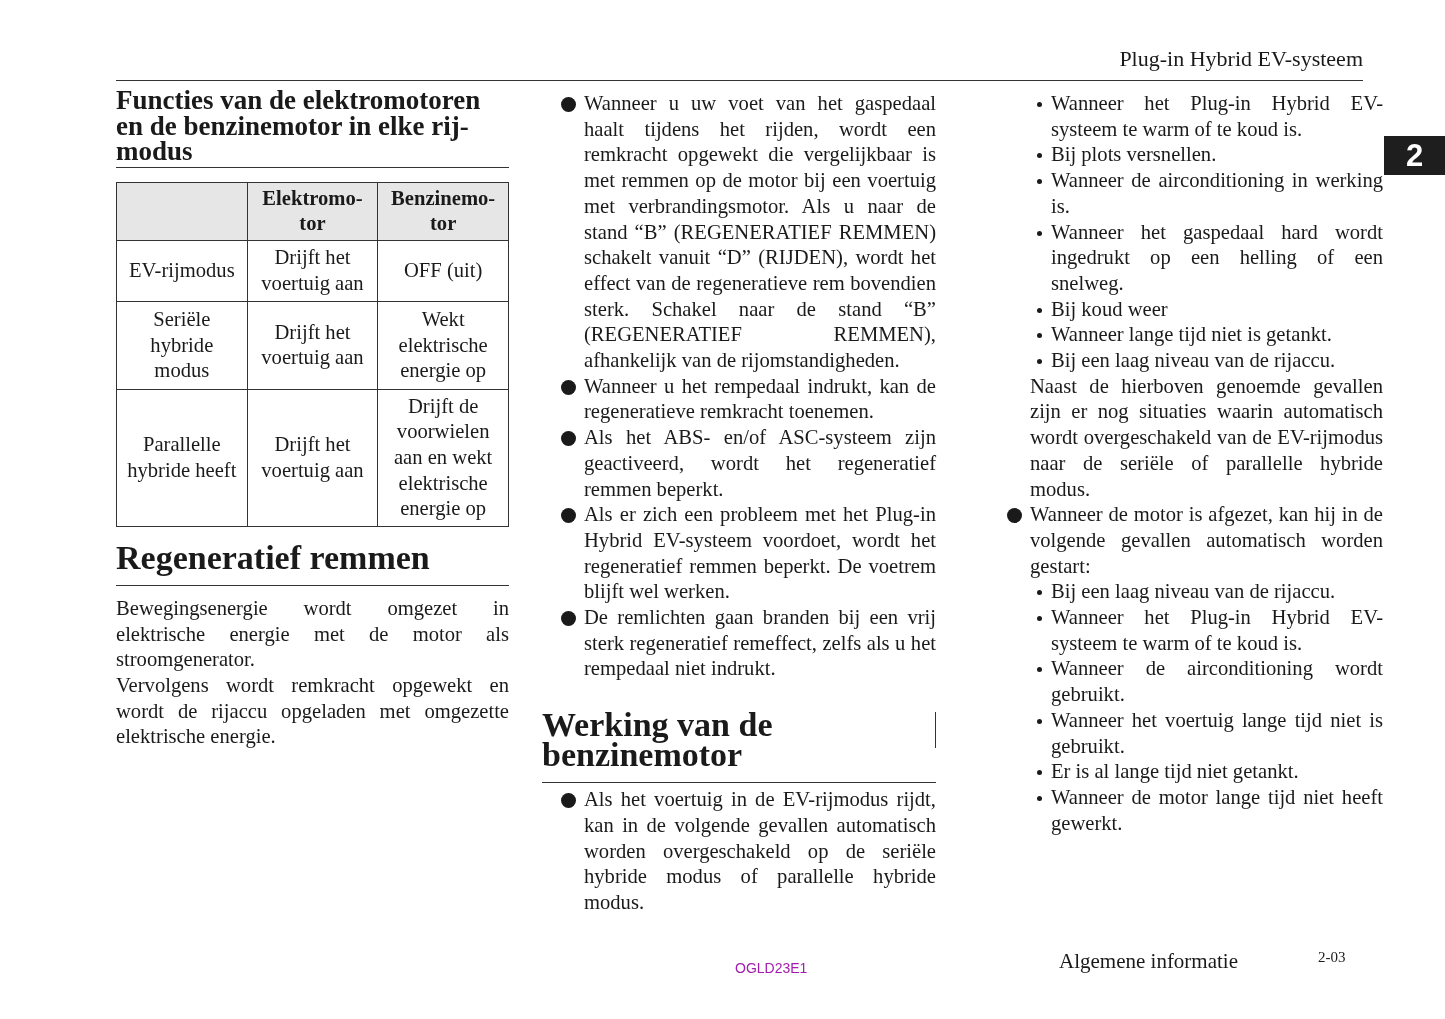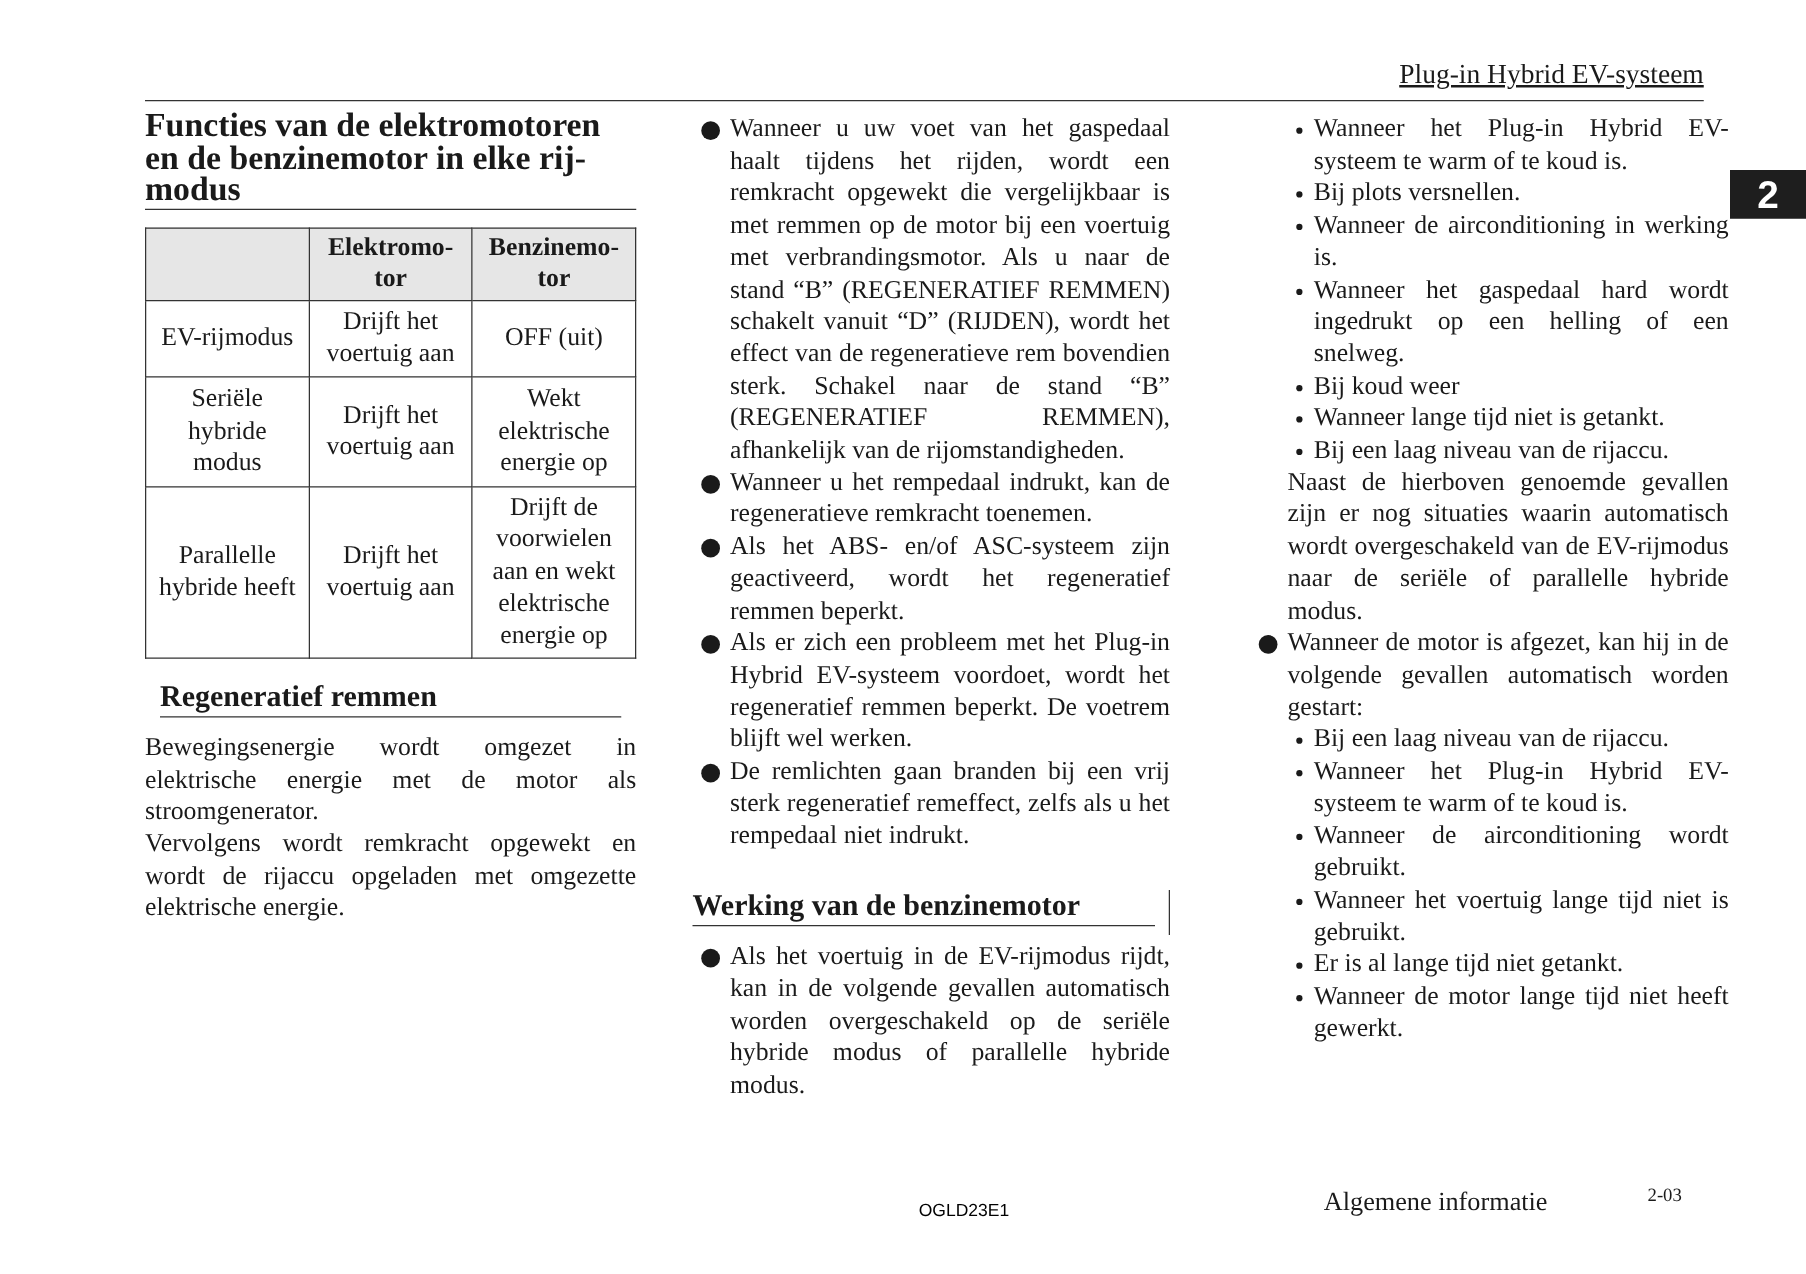--- a/index.html
+++ b/index.html
@@ -4,21 +4,21 @@
   <style>
     html, body { margin: 0; padding: 0; background: #ffffff; }
     body {
       width: 1445px; height: 1019px; position: relative; overflow: hidden;
       font-family: "Liberation Serif", "DejaVu Serif", serif;
       color: #1a1a1a;
     }
     .abs { position: absolute; }
     .running-header {
       left: 1000px; top: 44px; width: 363px; text-align: right;
-      font-size: 22px; line-height: 30px; text-decoration: underline;
+      font-size: 22px; line-height: 30px;
     }
     .header-rule {
       left: 116px; top: 80px; width: 1247px; height: 0;
       border-top: 1.5px solid #333;
     }
     .chapter-tab {
       left: 1384px; top: 136px; width: 61px; height: 39px;
       background: #1e1e1e; color: #fff;
       font-family: "Liberation Sans", "DejaVu Sans", sans-serif;
       font-weight: bold; font-size: 31px; line-height: 39px;
@@ -29,22 +29,22 @@
     .col2 { left: 542px; top: 91px; width: 394px; }
     .col3 { left: 1006px; top: 91px; width: 377px; }
 
     .h-big {
       font-weight: bold; font-size: 27px; line-height: 25.5px;
       text-align: justify; text-align-last: left;
       padding-bottom: 2px; border-bottom: 1.5px solid #333;
       margin: 0;
     }
     .h-med {
-      font-weight: bold; font-size: 24px; line-height: 30px;
-      border-bottom: 1.5px solid #333; margin: 12px; padding-bottom: 0;
+      font-weight: bold; font-size: 34px; line-height: 30px;
+      border-bottom: 1.5px solid #333; margin: 0; padding-bottom: 12px;
     }
     .just { text-align: justify; }
     table.modes {
       border-collapse: collapse; width: 393px; margin-top: 14px;
       font-size: 20.6px; line-height: 25.7px;
     }
     table.modes td, table.modes th {
       border: 1.5px solid #333; text-align: center; vertical-align: middle;
       padding: 2px 4px; width: 33.3%;
     }
@@ -69,21 +69,21 @@
     .col3 ul.dots > li .dot { left: 1px; }
 
     .section-h2 {
       position: relative; margin-top: 28px; width: 394px;
     }
     .section-h2 .vbar {
       position: absolute; right: 0; top: 2px; height: 36px; border-right: 1.5px solid #333;
     }
     .footer-code {
       left: 735px; top: 960px; font-family: "Liberation Sans", "DejaVu Sans", sans-serif;
-      font-size: 14px; color: #000000;
+      font-size: 14px; color: #a21caf;
     }
     .footer-section { left: 1059px; top: 949px; font-size: 21px; }
     .footer-page { left: 1318px; top: 949px; font-size: 15px; }
   </style>
 </head>
 <body>
 
 <div class="abs running-header">Plug-in Hybrid EV-systeem</div>
 <div class="abs header-rule"></div>
 <div class="abs chapter-tab">2</div>

